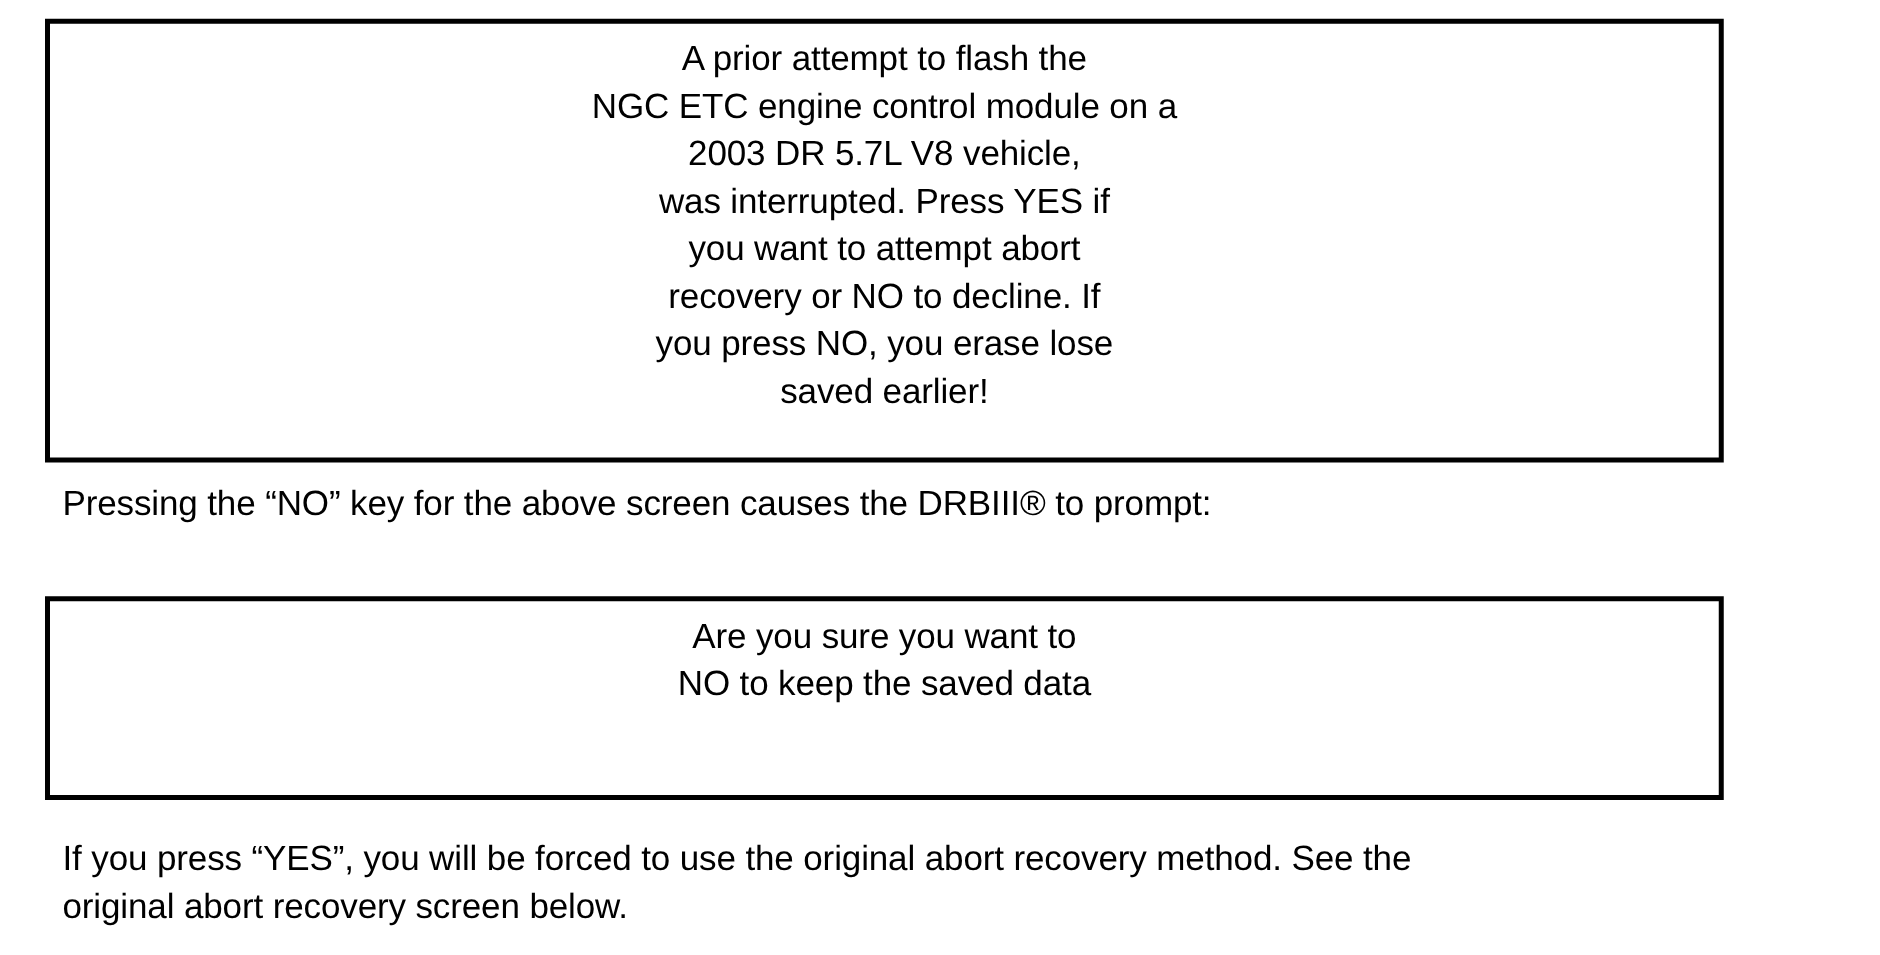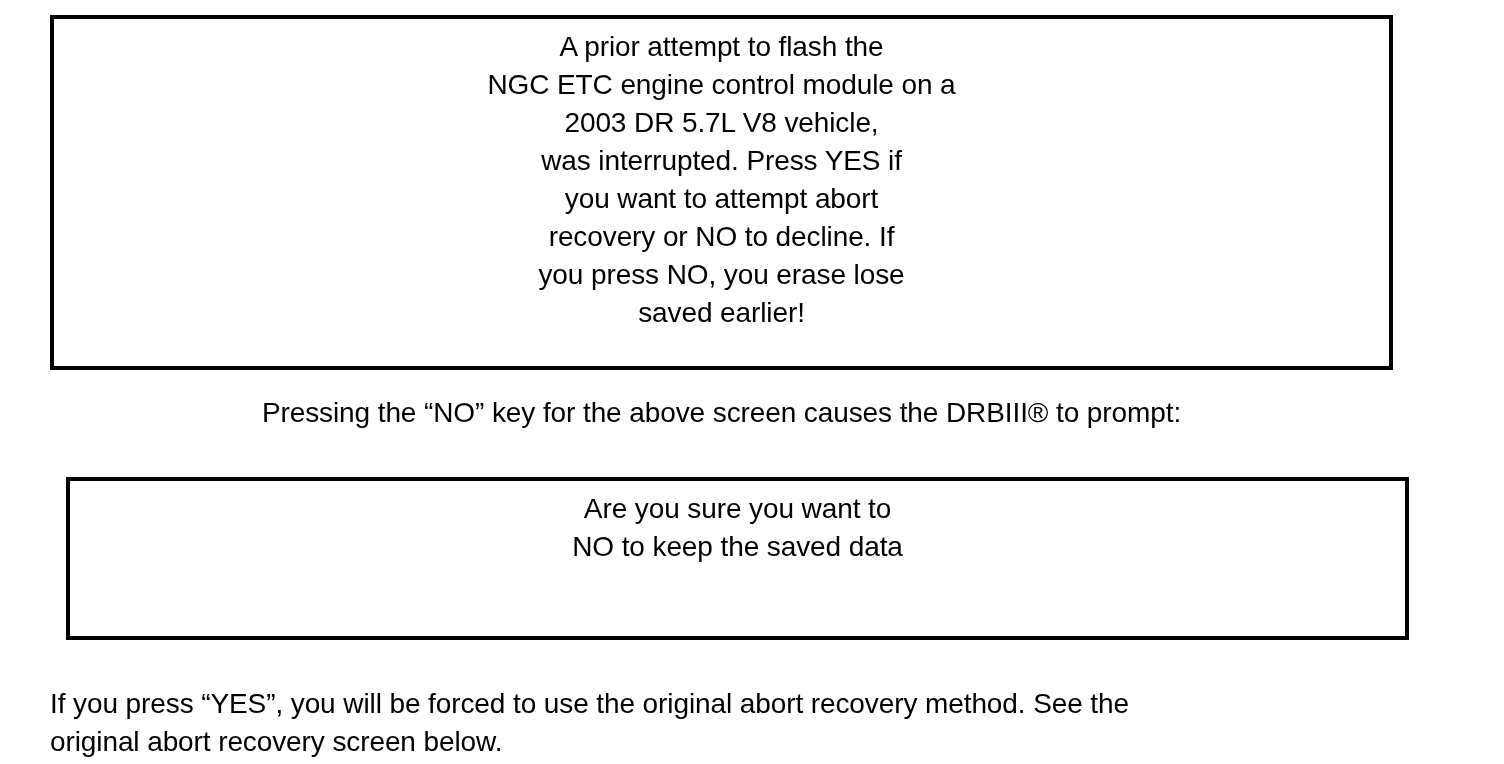--- a/index.html
+++ b/index.html
@@ -18,21 +18,21 @@
   .page {
     position: relative;
     width: 1504px;
     height: 764px;
     background: #ffffff;
   }
 
   
   .screen-box {
     position: absolute;
-    left: 50px;
+    left: 36px;
     width: 1343px;            
     box-sizing: border-box;
     border: 4px solid #000000;
     background: #ffffff;
     text-align: center;
   }
   .screen-box .line {
     display: block;
     font-size: 28px;
     line-height: 38px;
@@ -42,35 +42,34 @@
 
   #screen-box-1 {
     top: 15px;
     height: 355px;            
     padding-top: 9px;
   }
   #screen-box-2 {
     top: 477px;
     height: 163px;            
     padding-top: 9px;
-    margin-left: 16px;
   }
 
   
   .body-text {
     position: absolute;
     left: 50px;
     width: 1343px;
     font-size: 28px;
     line-height: 38px;
     letter-spacing: -0.1px;
     text-align: left;
   }
-  #caption-after-box-1 { top: 394px; text-align: center; }
-  #caption-after-box-2 { top: 668px; margin-top: 17px; }
+  #caption-after-box-1 { top: 384px; }
+  #caption-after-box-2 { top: 668px; }
   .body-text .line { display: block; white-space: pre; }
 </style>
 </head>
 <body>
 
 <div class="page">
 
   <div class="screen-box" id="screen-box-1">
     <span class="line">A prior attempt to flash the</span>
     <span class="line">NGC ETC engine control module on a</span>

